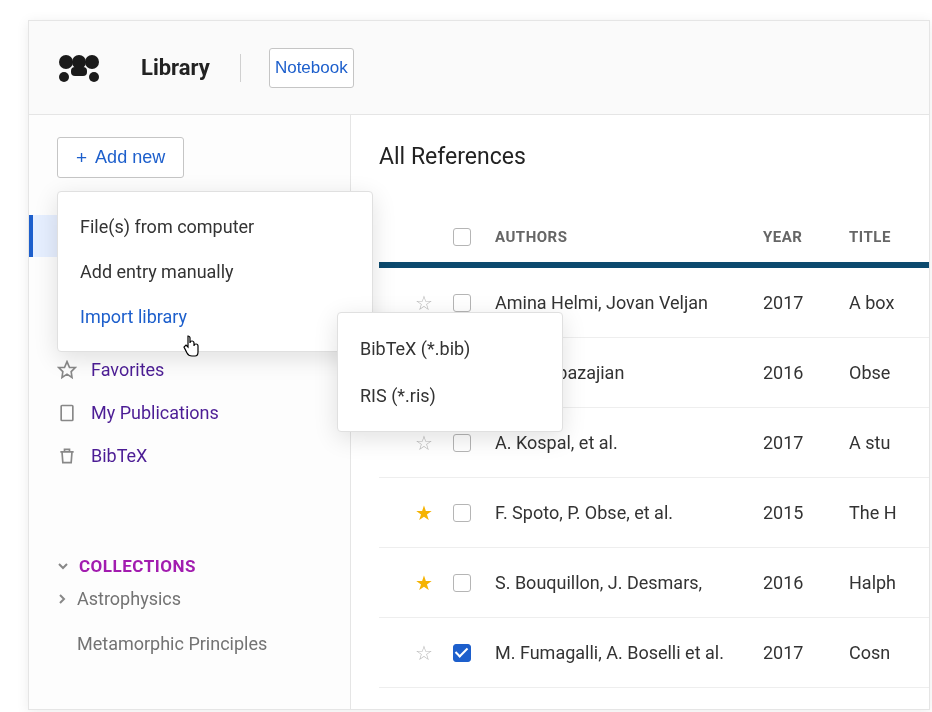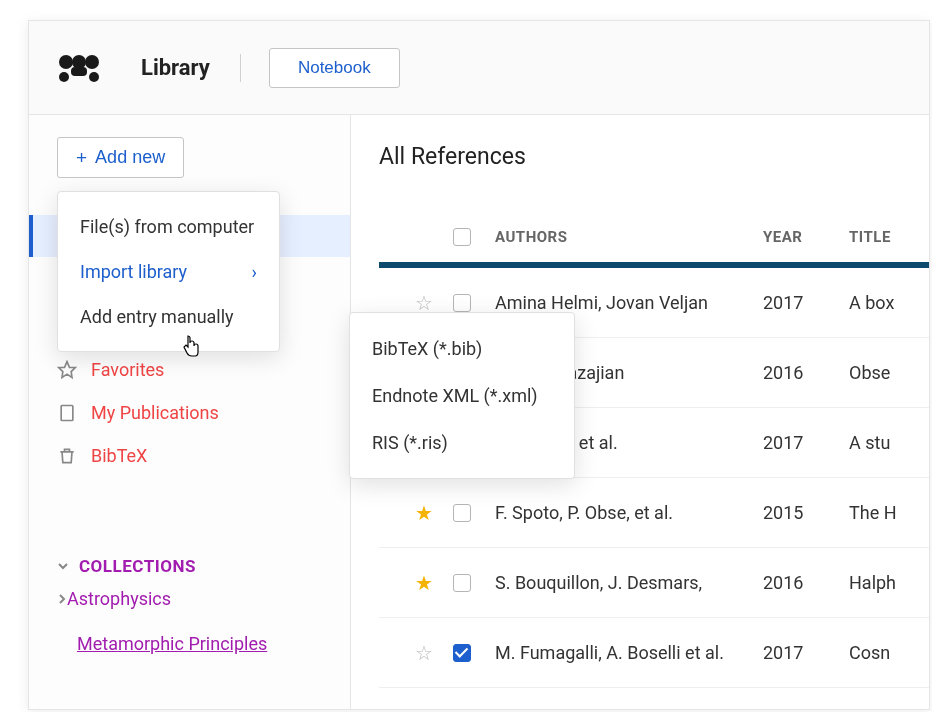--- a/index.html
+++ b/index.html
@@ -44,21 +44,21 @@
   width: 1px;
   height: 28px;
   background: #d0d0d0;
   margin: 0 28px 0 30px;
 }
 .notebook-btn {
   border: 1px solid #c5c5c5;
   background: #fff;
   color: #1d5fcc;
   font-size: 17px;
-  padding: 9px 28px;
+  padding: 9px 5px;
   border-radius: 3px;
   font-weight: 500;
   cursor: pointer;
 }
 .content {
   display: flex;
   height: calc(100% - 94px);
 }
 .sidebar {
   width: 322px;
@@ -96,43 +96,44 @@
 }
 .sidebar-items {
   margin-top: 170px;
   padding: 0 28px;
 }
 .side-item {
   display: flex;
   align-items: center;
   gap: 14px;
   font-size: 18px;
-  color: #ef4444;
+  color: #4c1d95;
   padding: 11px 0;
   cursor: pointer;
 }
 .side-item svg { flex-shrink: 0; }
 .collections-header {
   margin-top: 79px;
   padding: 0 28px;
   display: flex;
   align-items: center;
   gap: 10px;
   font-size: 17px;
   font-weight: 700;
   color: #a21caf;
   letter-spacing: 0.5px;
   cursor: pointer;
 }
 .collection-item {
   padding: 12px 28px 12px 28px;
   font-size: 18px;
-  color: #a21caf;
-  display: flex;
-  align-items: center;
+  color: #737373;
+  display: flex;
+  align-items: center;
+  gap: 10px;
   cursor: pointer;
 }
 .main {
   flex: 1;
   padding: 28px 0 0 28px;
   position: relative;
   overflow: hidden;
 }
 .main-title {
   font-size: 23px;
@@ -204,41 +205,41 @@
   background: #fff;
   border: 1px solid #e0e0e0;
   border-radius: 4px;
   box-shadow: 0 6px 24px rgba(0,0,0,0.12);
   z-index: 20;
   padding: 12px 0;
 }
 .dropdown.addnew {
   top: 170px;
   left: 28px;
-  width: 223px;
+  width: 316px;
 }
 .dd-item {
   padding: 12px 22px;
   font-size: 18px;
   color: #333;
   display: flex;
   align-items: center;
   justify-content: space-between;
   cursor: pointer;
 }
 .dd-item.active {
   color: #1d5fcc;
 }
 .dd-item .chev {
   color: #1d5fcc;
   font-size: 18px;
 }
 .dropdown.submenu {
   top: 291px;
-  left: 320px;
+  left: 308px;
   width: 226px;
 }
 .dropdown.submenu .dd-item {
   padding: 13px 22px;
   font-size: 18px;
 }
 .cursor {
   position: absolute;
   top: 313px;
   left: 152px;
@@ -299,21 +300,21 @@
           <path d="M2 4l4 4 4-4" fill="none" stroke="#888" stroke-width="2"></path>
         </svg>
         <span>COLLECTIONS</span>
       </div>
       <div class="collection-item">
         <svg width="10" height="10" viewBox="0 0 10 10">
           <path d="M3 1l4 4-4 4" fill="none" stroke="#888" stroke-width="2"></path>
         </svg>
         <span>Astrophysics</span>
       </div>
-      <div class="collection-item" style="padding-left:48px;text-decoration:underline;">
+      <div class="collection-item" style="padding-left:48px;">
         <span>Metamorphic Principles</span>
       </div>
     </div>
 
     <div class="main">
       <div class="main-title">All References</div>
 
       <div class="table-header">
         <div class="col-dot"></div>
         <div class="col-star"></div>
@@ -385,29 +386,28 @@
             <div class="col-authors">M. Fumagalli, A. Boselli et al.</div>
             <div class="col-year">2017</div>
             <div class="col-title">Cosn</div>
           </div>
         </div>
     </div>
   </div>
 
   <div class="dropdown addnew">
     <div class="dd-item">File(s) from computer</div>
+    <div class="dd-item">Add entry manually</div>
     <div class="dd-item active">
       <span>Import library</span>
       <span class="chev">›</span>
     </div>
-    <div class="dd-item">Add entry manually</div>
   </div>
 
   <div class="dropdown submenu">
     <div class="dd-item">BibTeX (*.bib)</div>
-    <div class="dd-item">Endnote XML (*.xml)</div>
     <div class="dd-item">RIS (*.ris)</div>
   </div>
 
   <svg class="cursor" width="20" height="24" viewBox="0 0 20 24">
     <path d="M7 2v11l-2-2-2 2 3 6c1 2 3 3 5 3h3c2 0 3-2 3-4v-6c0-1-1-2-2-2s-2 1-2 2V9c0-1-1-2-2-2s-2 1-2 2V4c0-1-1-2-2-2z" fill="#fff" stroke="#000" stroke-width="1.2"></path>
   </svg>
 </div>
 
 </body></html>

